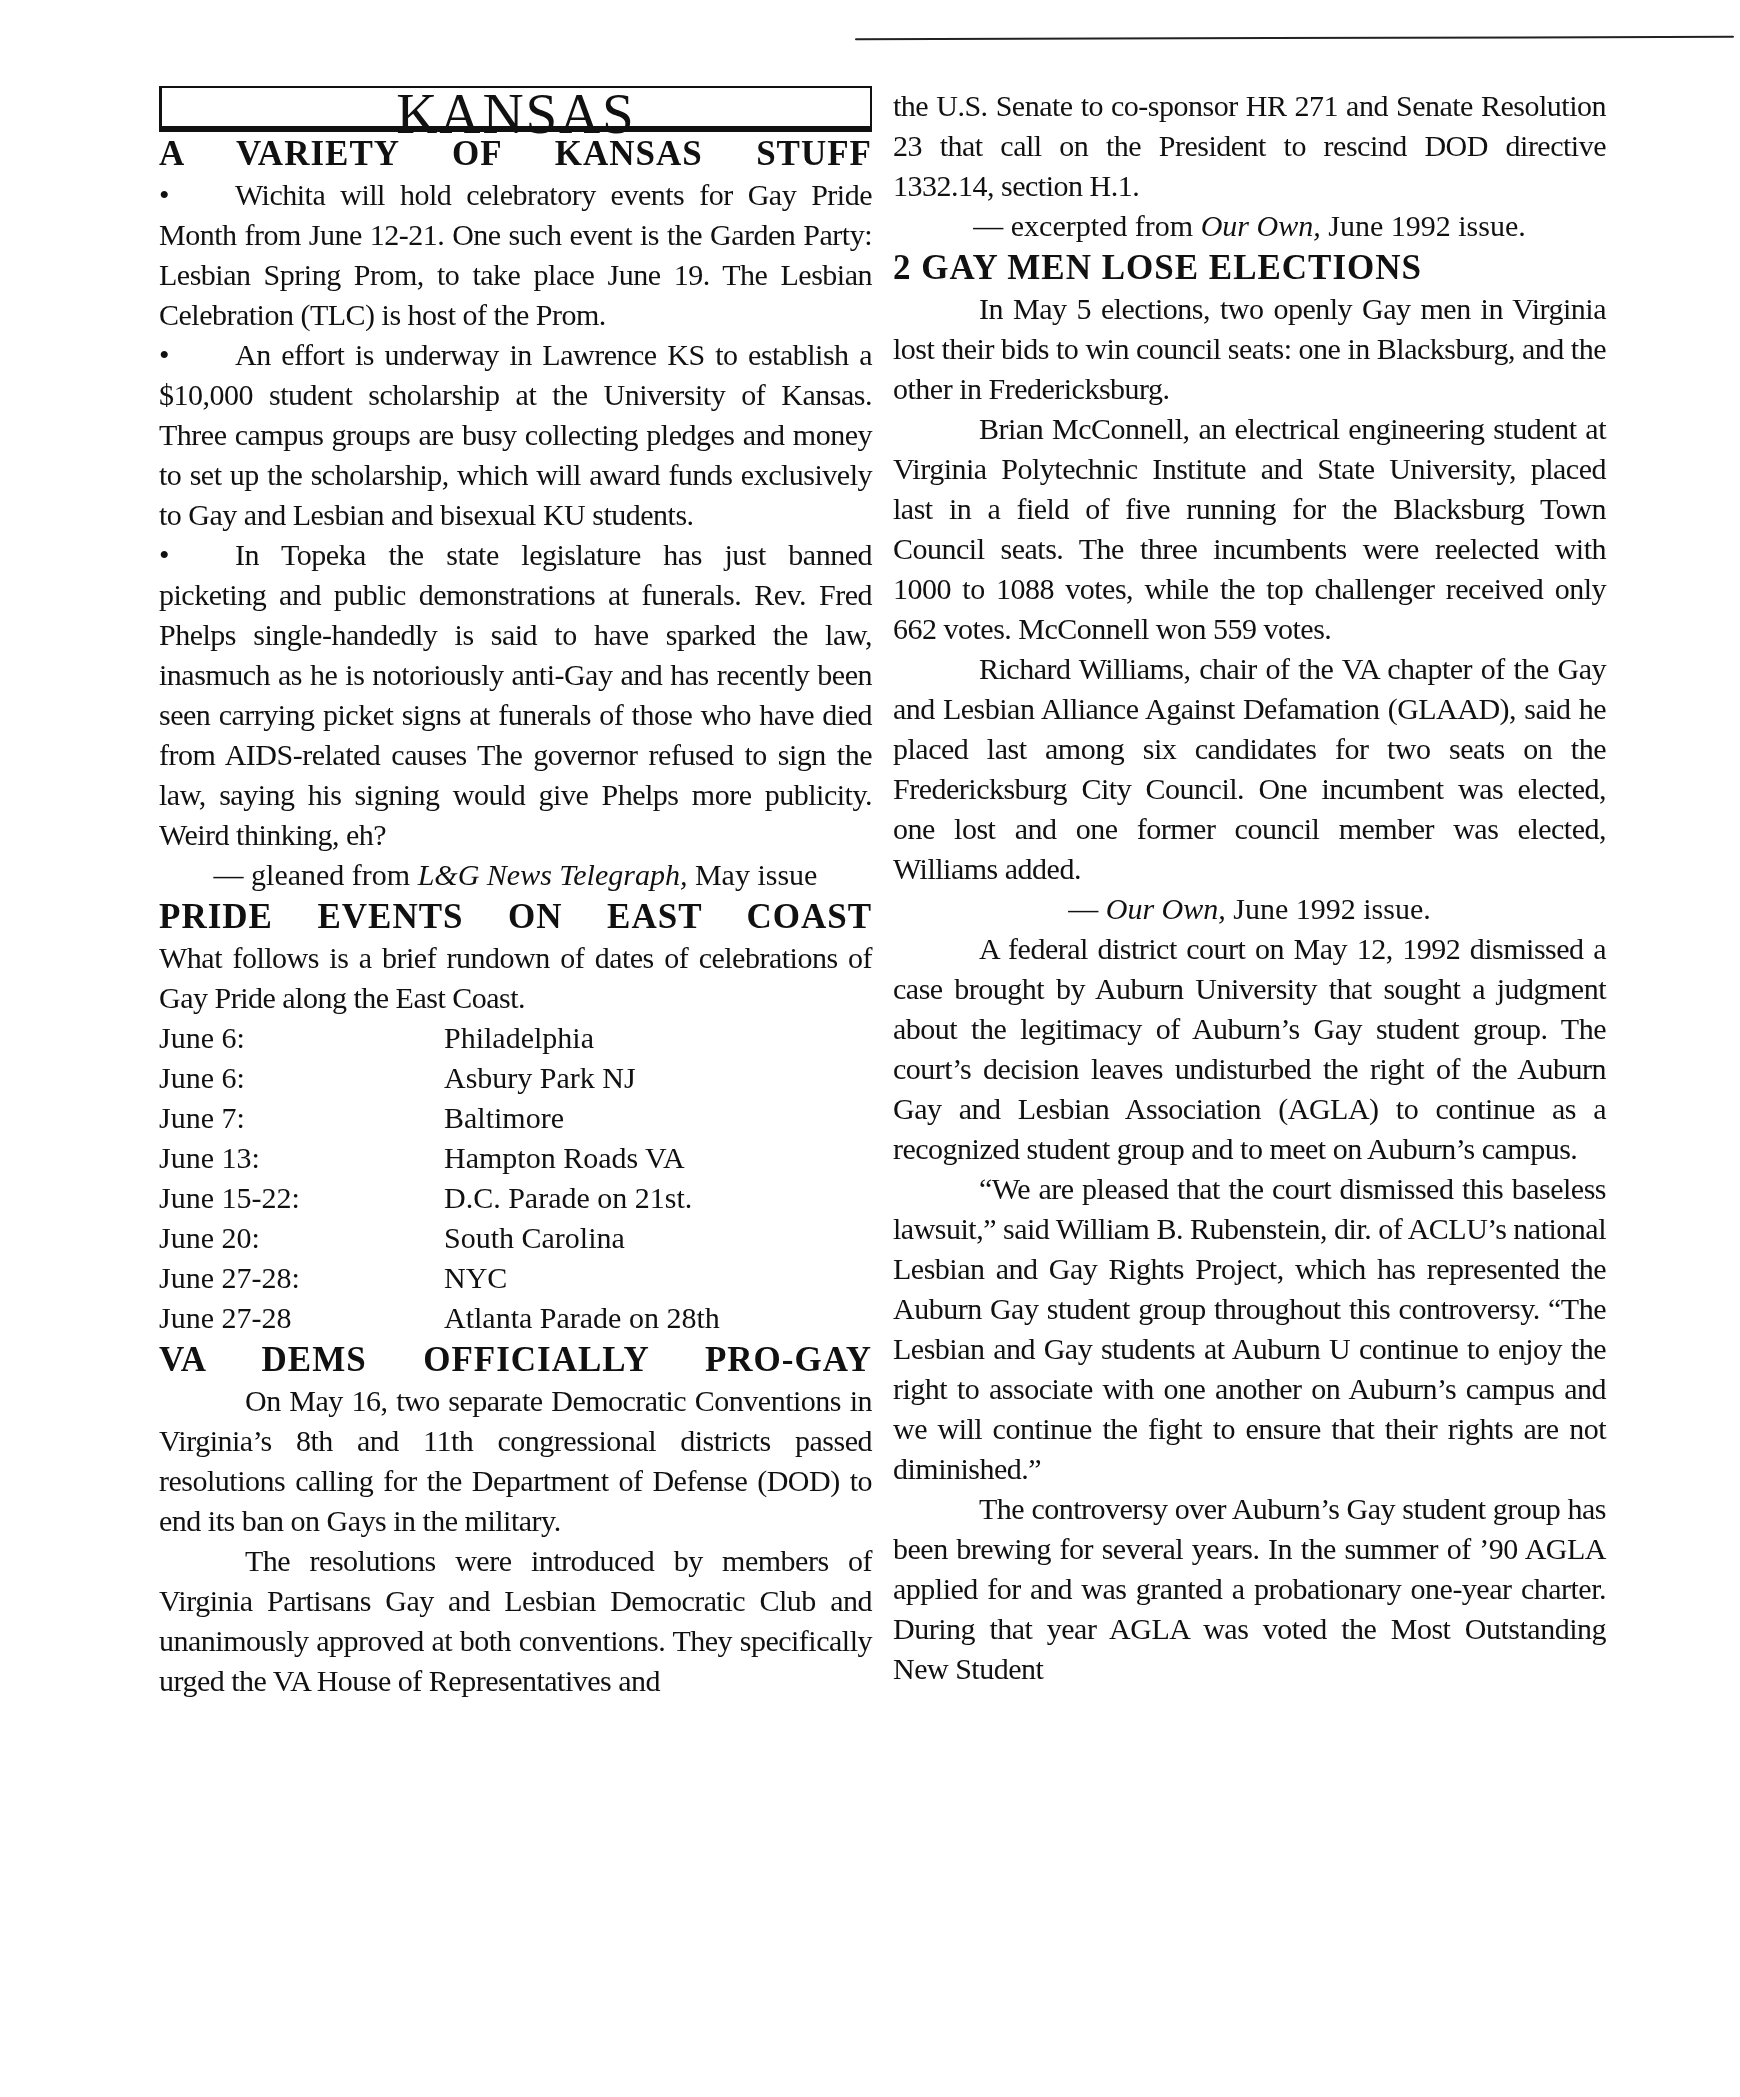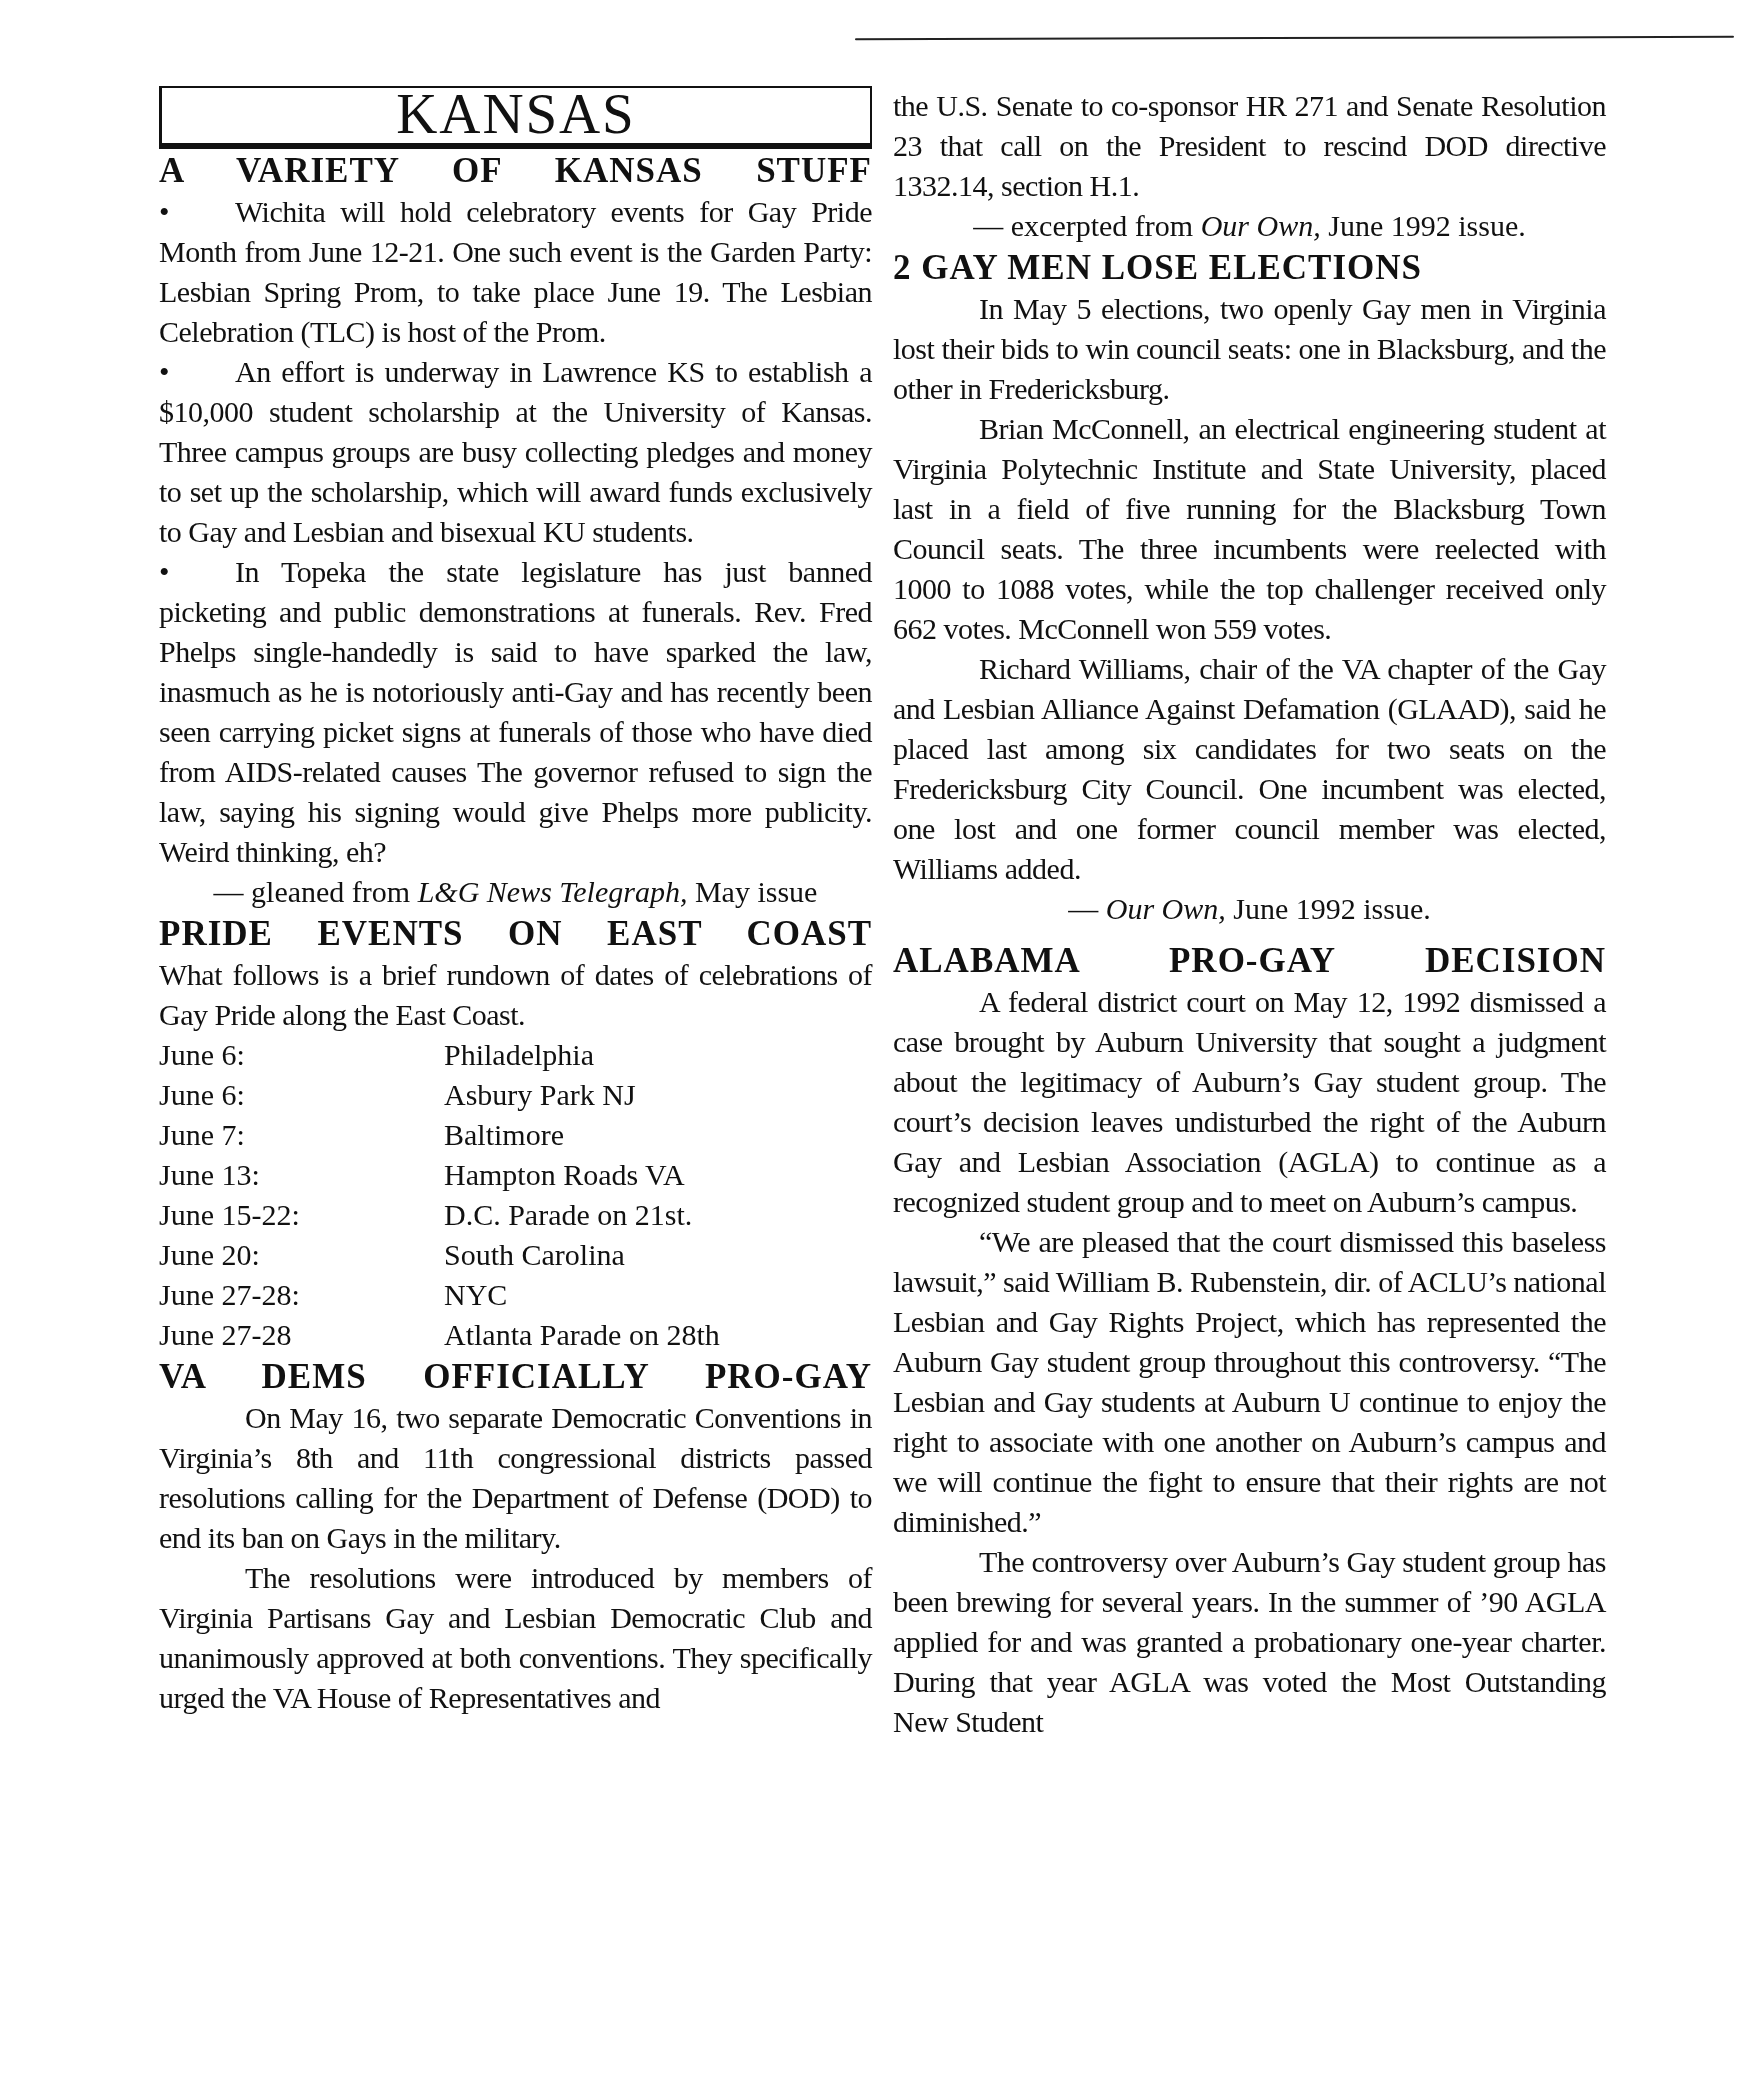--- a/index.html
+++ b/index.html
@@ -13,21 +13,21 @@
   .p { font-size:30px; line-height:40px; margin:0; text-align:justify;
        letter-spacing:-0.5px; }
   .indent { text-indent:86px; }
   .bullet { position:relative; }
   .bullet .dot { display:inline-block; width:76px; text-indent:0; }
   .boxhead { border:2.9px solid #111; border-bottom-width:6.7px; border-left-width:3.3px;
              box-sizing:border-box; text-align:center; margin:0; }
   .boxhead span { display:block; font-weight:bold; }
   .h2 { font-size:35px; font-weight:bold; line-height:43px; margin:0; letter-spacing:1px;
         text-align:justify; text-align-last:justify; }
-  .kbox { height:63px; }
+  .kbox { height:46px; }
   .kbox span { font-size:57px; line-height:52px; font-weight:normal; letter-spacing:1.9px; }
   .ecbox { height:59px; margin-top:3.8px; }
   .ecbox span { font-size:56px; line-height:52px; font-weight:normal; letter-spacing:2.9px; }
   .vabox { height:67px; margin-top:14.3px; }
   .vabox span { font-size:53px; line-height:58px; font-weight:bold; text-align:left;
                 padding-left:14.3px; word-spacing:11.4px; }
   .albox { height:107px; margin-top:40px; width:722px; }
   .albox span { font-size:56px; line-height:95px; font-weight:bold; text-align:left; padding-left:9.5px; }
   .events { display:grid; grid-template-columns:285px 1fr; font-size:30px; line-height:40px; }
   .credit { font-size:30px; line-height:40px; margin:0;text-align:center; }
@@ -77,18 +77,17 @@
 <div class="col right">
   <p class="p">the U.S. Senate to co-sponsor HR 271 and Senate Resolution 23 that call on the President to rescind DOD directive 1332.14, section H.1.</p>
   <p class="credit"><span>— excerpted from </span><i>Our Own,</i><span> June 1992 issue.</span></p>
 
   <h2 class="h2" style="text-align:right;text-align-last:left;">2 GAY MEN LOSE ELECTIONS</h2>
   <p class="p indent">In May 5 elections, two openly Gay men in Virginia lost their bids to win council seats: one in Blacksburg, and the other in Fredericksburg.</p>
   <p class="p indent">Brian McConnell, an electrical engineering student at Virginia Polytechnic Institute and State University, placed last in a field of five running for the Blacksburg Town Council seats. The three incumbents were reelected with 1000 to 1088 votes, while the top challenger received only 662 votes. McConnell won 559 votes.</p>
   <p class="p indent">Richard Williams, chair of the VA chapter of the Gay and Lesbian Alliance Against Defamation (GLAAD), said he placed last among six candidates for two seats on the Fredericksburg City Council. One incumbent was elected, one lost and one former council member was elected, Williams added.</p>
   <p class="credit"><span>— </span><i>Our Own,</i><span> June 1992 issue.</span></p>
 
-  <h2 class="h2" style="margin-top:9.5px;">ALABAMA PRO-GAY DECISION</h2>
   <p class="p indent">A federal district court on May 12, 1992 dismissed a case brought by Auburn University that sought a judgment about the legitimacy of Auburn’s Gay student group. The court’s decision leaves undisturbed the right of the Auburn Gay and Lesbian Association (AGLA) to continue as a recognized student group and to meet on Auburn’s campus.</p>
   <p class="p indent">“We are pleased that the court dismissed this baseless lawsuit,” said William B. Rubenstein, dir. of ACLU’s national Lesbian and Gay Rights Project, which has represented the Auburn Gay student group throughout this controversy. “The Lesbian and Gay students at Auburn U continue to enjoy the right to associate with one another on Auburn’s campus and we will continue the fight to ensure that their rights are not diminished.”</p>
   <p class="p indent">The controversy over Auburn’s Gay student group has been brewing for several years. In the summer of ’90 AGLA applied for and was granted a probationary one-year charter. During that year AGLA was voted the Most Outstanding New Student</p>
 </div>
 
 
 </body></html>

